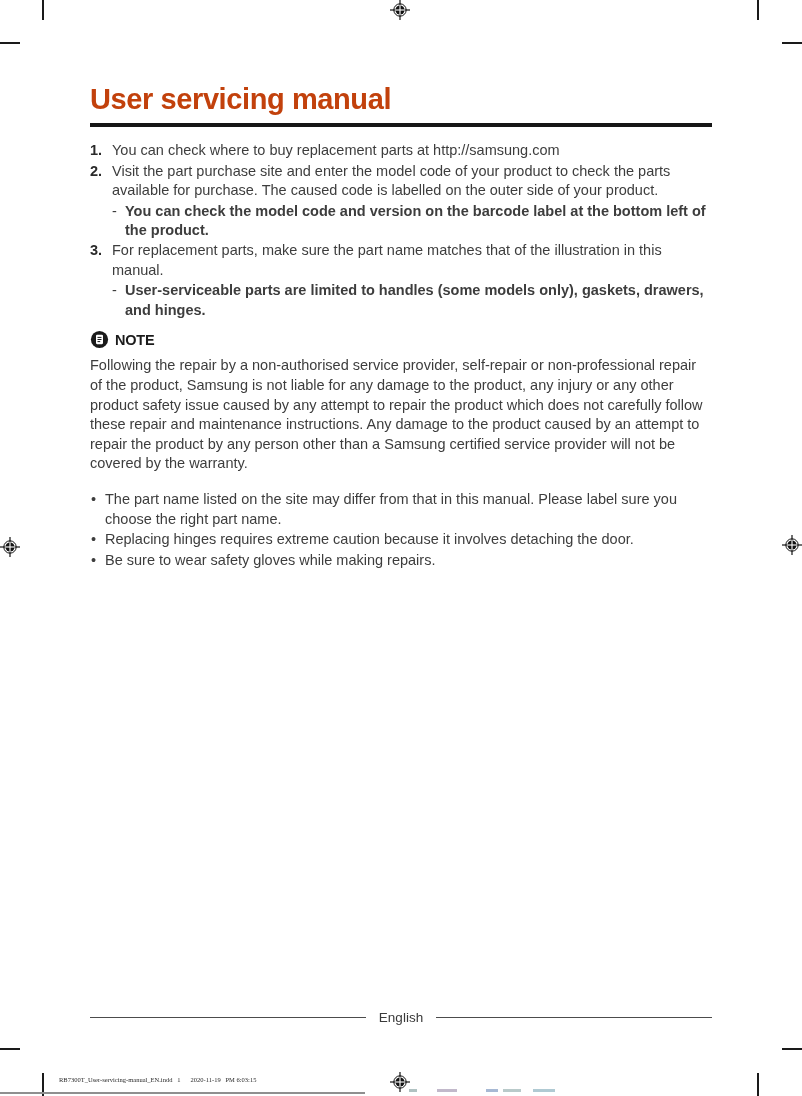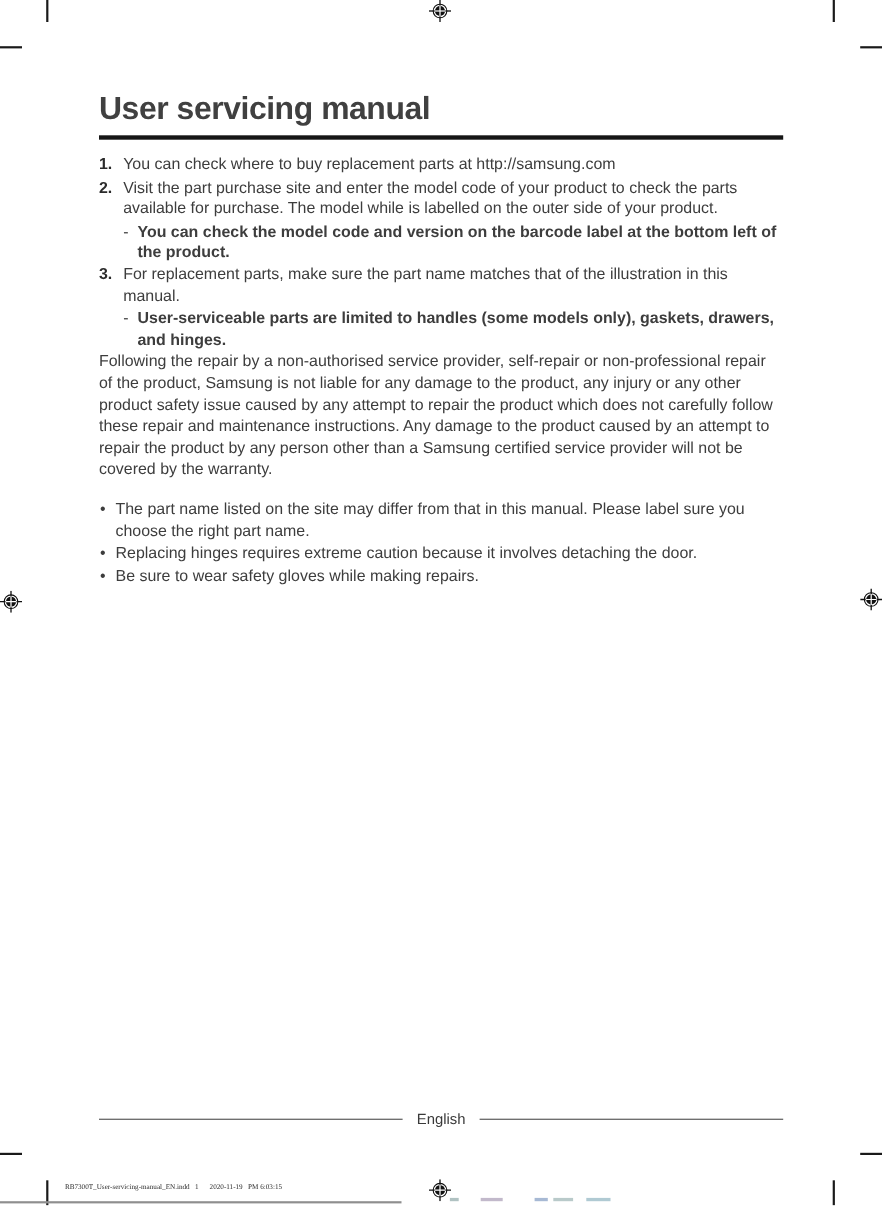--- a/index.html
+++ b/index.html
@@ -20,21 +20,21 @@
   .regmark { position:absolute; width:20px; height:20px; }
   .regmark.top    { left:390px; top:0; }
   .regmark.left   { left:0; top:537px; }
   .regmark.right  { left:782px; top:535px; }
   .regmark.bottom { left:390px; top:1072px; }
 
   
   .content { position:absolute; left:90px; top:82px; width:622px; }
   .title {
     margin:0 0 7px 0; font-size:29px; line-height:34px; font-weight:bold;
-    color:#404040; letter-spacing:-0.4px;
+    color:#c2410c; letter-spacing:-0.4px;
   }
   .title-rule { height:4px; background:#161616; margin:0 0 14px 0; }
 
   .step, .substep, .bullet { display:flex; font-size:14.5px; line-height:19.6px; }
   .step { margin-bottom:1px; }
   .step-num { flex:none; width:22px; font-weight:bold; color:#2a2a2a; }
   .step-text { flex:1; }
   .substep { padding-left:22px; }
   .sub-dash { flex:none; width:13px; }
   .sub-text { flex:1; padding-right:2px;font-weight:bold; }
@@ -119,36 +119,46 @@
     <h1 class="title">User servicing manual</h1>
     <div class="title-rule"></div>
 
     <div class="step">
       <span class="step-num">1.</span>
       <span class="step-text">You can check where to buy replacement parts at http://samsung.com</span>
     </div>
 
     <div class="step">
       <span class="step-num">2.</span>
-      <span class="step-text">Visit the part purchase site and enter the model code of your product to check the parts available for purchase. The model while is labelled on the outer side of your product.</span>
+      <span class="step-text">Visit the part purchase site and enter the model code of your product to check the parts available for purchase. The caused code is labelled on the outer side of your product.</span>
     </div>
     <div class="substep">
       <span class="sub-dash">-</span>
       <span class="sub-text">You can check the model code and version on the barcode label at the bottom left of the product.</span>
     </div>
 
     <div class="step">
       <span class="step-num">3.</span>
       <span class="step-text">For replacement parts, make sure the part name matches that of the illustration in this manual.</span>
     </div>
     <div class="substep">
       <span class="sub-dash">-</span>
       <span class="sub-text">User-serviceable parts are limited to handles (some models only), gaskets, drawers, and hinges.</span>
     </div>
 
+    <div class="callout-head">
+      <svg class="icon" viewBox="0 0 19 19">
+        <circle cx="9.5" cy="9.5" r="8.6" fill="#1a1a1a"></circle>
+        <rect x="6" y="4.8" width="7" height="9.4" rx="1.1" fill="#ffffff"></rect>
+        <line x1="7.5" y1="7.4" x2="11.5" y2="7.4" stroke="#1a1a1a" stroke-width="1"></line>
+        <line x1="7.5" y1="9.5" x2="11.5" y2="9.5" stroke="#1a1a1a" stroke-width="1"></line>
+        <line x1="7.5" y1="11.6" x2="10.2" y2="11.6" stroke="#1a1a1a" stroke-width="1"></line>
+      </svg>
+      <span class="callout-label">NOTE</span>
+    </div>
     <p class="note-text">Following the repair by a non-authorised service provider, self-repair or non-professional repair of the product, Samsung is not liable for any damage to the product, any injury or any other product safety issue caused by any attempt to repair the product which does not carefully follow these repair and maintenance instructions. Any damage to the product caused by an attempt to repair the product by any person other than a Samsung certified service provider will not be covered by the warranty.</p>
 
 
     <div class="bullet">
       <span class="bullet-marker">•</span>
       <span class="bullet-text">The part name listed on the site may differ from that in this manual. Please label sure you choose the right part name.</span>
     </div>
     <div class="bullet">
       <span class="bullet-marker">•</span>
       <span class="bullet-text">Replacing hinges requires extreme caution because it involves detaching the door.</span>

